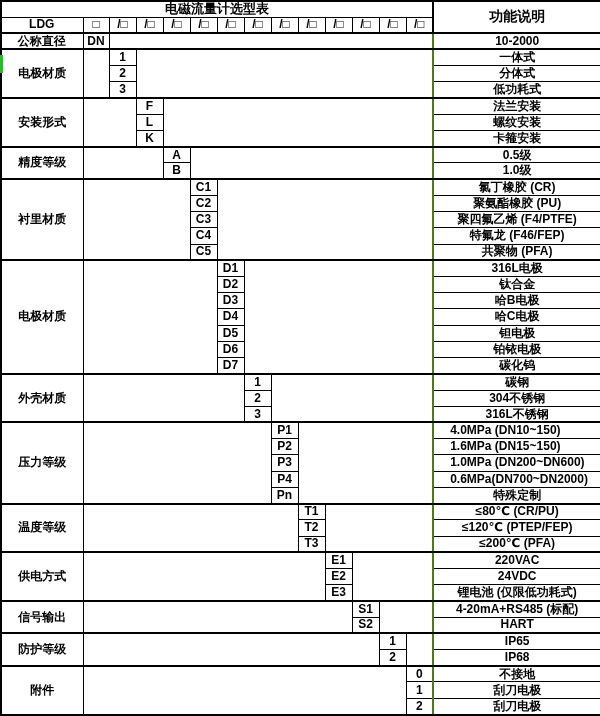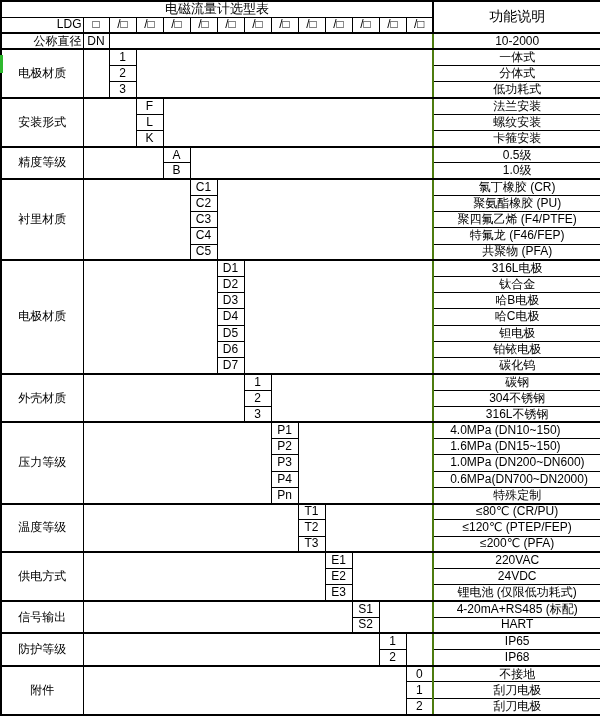--- a/index.html
+++ b/index.html
@@ -1,28 +1,28 @@
 <!DOCTYPE html>
 <html lang="zh"><head>
 <meta charset="utf-8">
 <style>
   html,body{margin:0;padding:0;background:#fff;}
   .page{position:relative;width:512px;height:716px;background:#fff;
-        font-family:"Liberation Sans","DejaVu Sans",sans-serif;color:#000;}
+        font-family:"Liberation Sans","DejaVu Sans",sans-serif;color:#000;font-weight:bold;}
   table{border-collapse:collapse;table-layout:fixed;width:600px;height:716px;
         border:2px solid #000;}
   td{border:1px solid #000;padding:0 1px;font-size:12px;text-align:center;
      vertical-align:middle;white-space:nowrap;overflow:hidden;line-height:1.1;}
   tr{height:16px;}
   tr.trow{height:15px;}
   td.title{font-size:13px;}
   td.fnhead{font-size:14px;border-left:2px solid #000;}
   td.fn{border-left:2px solid #4d7c0f;}
   td.fn.left{text-align:left;padding-left:16px;}
-  td.lbl-left{text-align:right;padding-left:0;}
+  td.lbl-left{text-align:center;padding-left:0;}
   tr.sep > td{border-bottom-width:2px;}
   td[rowspan]{border-bottom-width:2px;}
   td.code{font-size:12px;}
   .artifact{position:absolute;left:0;top:55px;width:3px;height:18px;}
 </style>
 </head>
 <body>
 
 <div class="page">
 <table>

